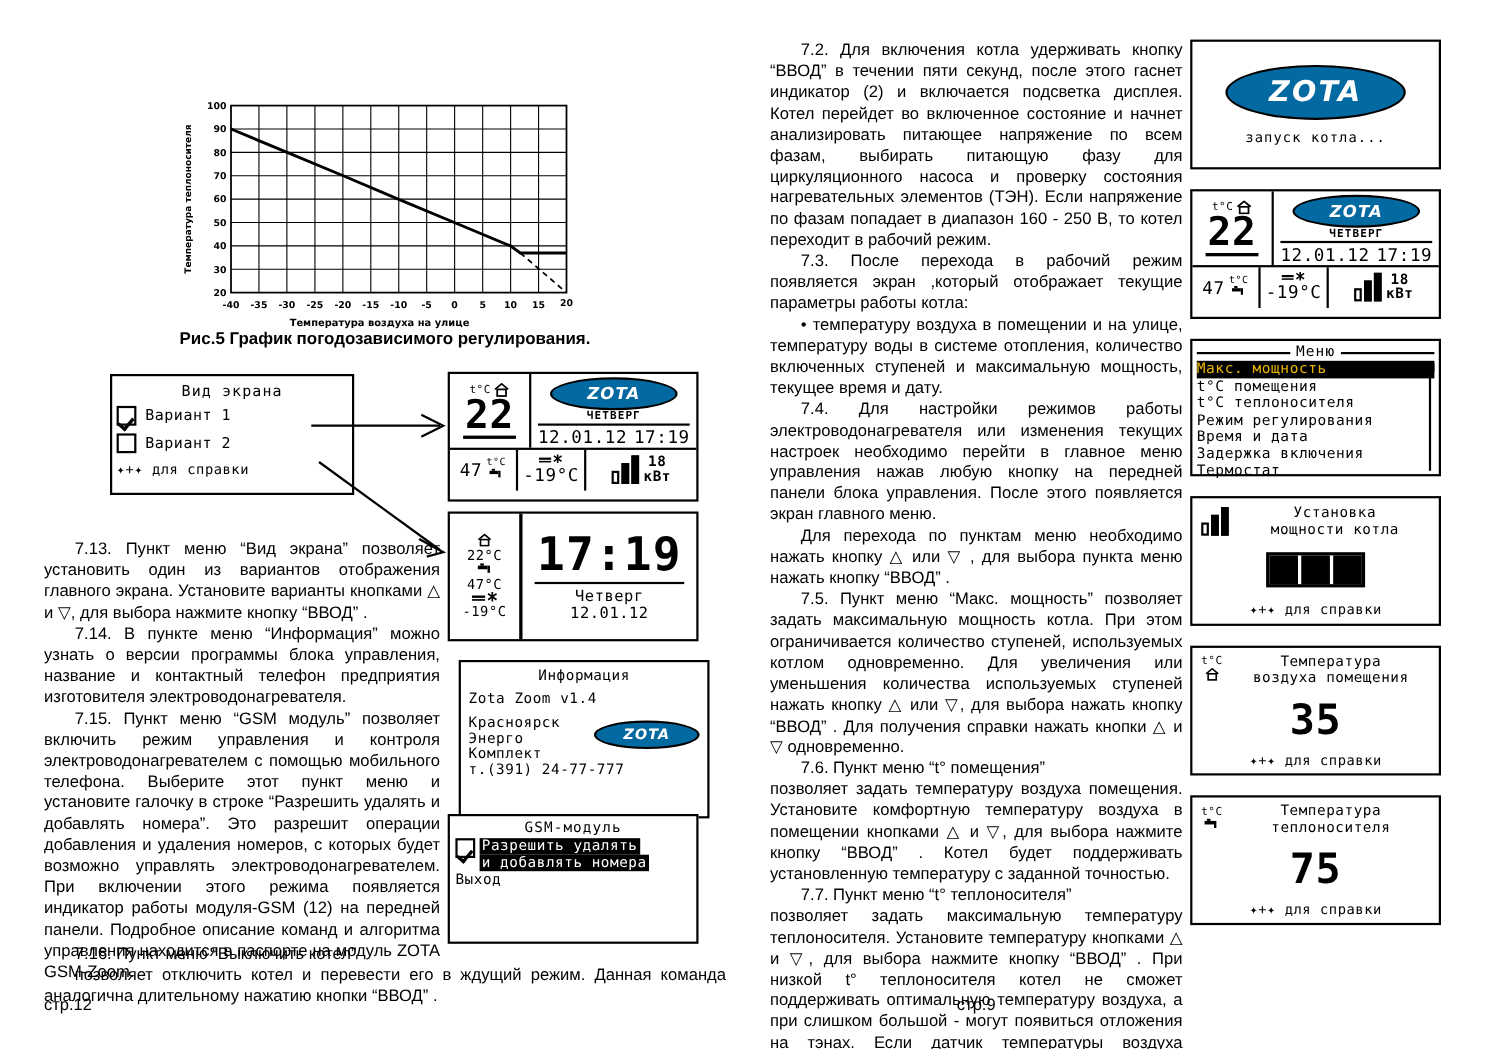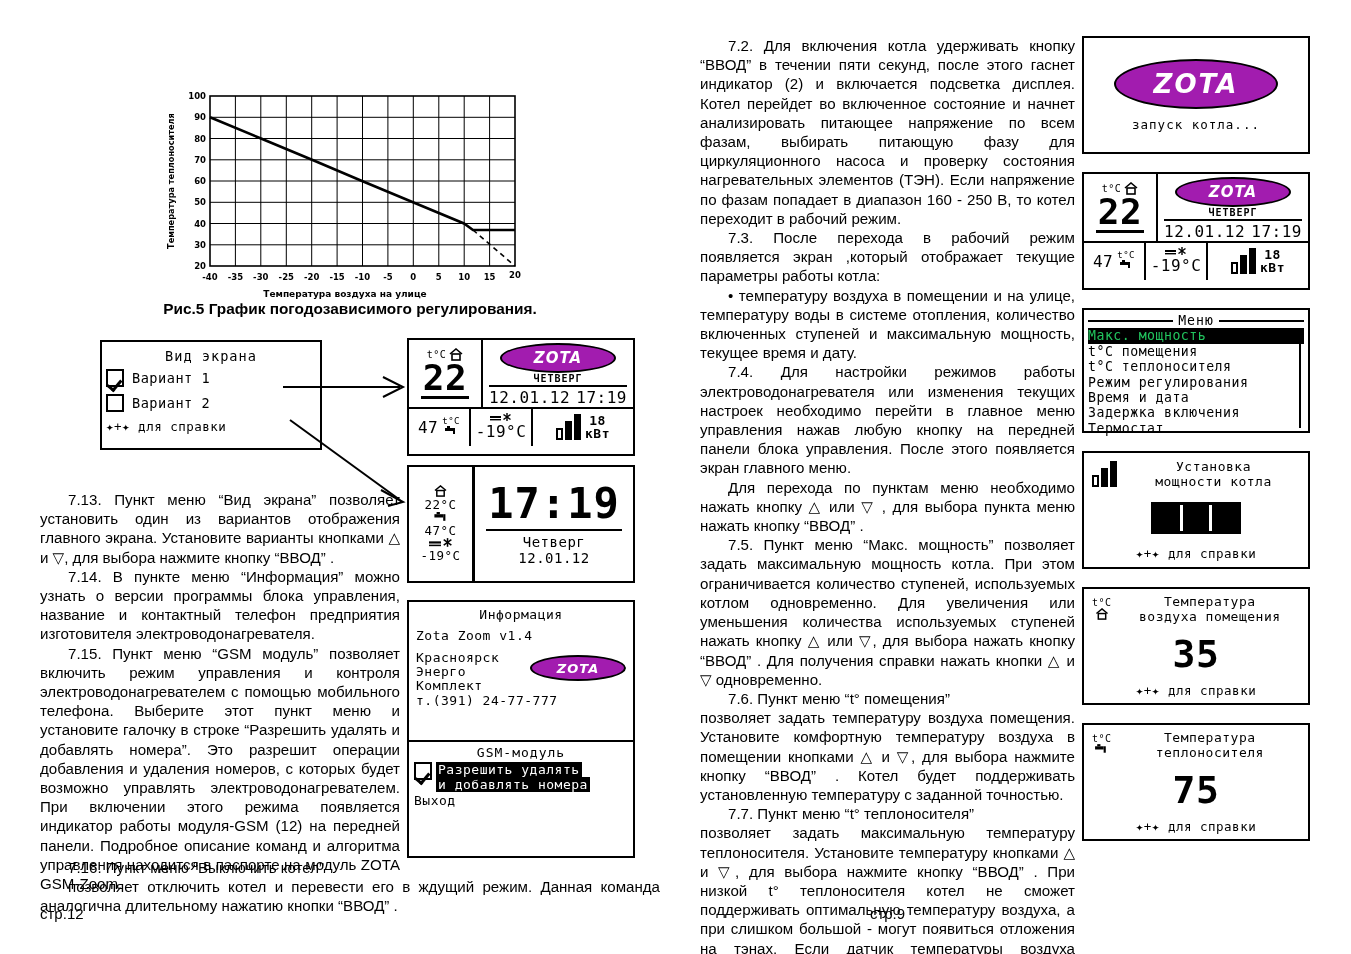--- a/index.html
+++ b/index.html
@@ -42,21 +42,21 @@
     position:relative;box-sizing:border-box;
   }
   .lcd-txt{font-family:"DejaVu Sans Mono", monospace;letter-spacing:.5px;}
 
   
   .scr{width:228px;height:118px;margin-bottom:18px;}
 
   
   .splash{display:flex;flex-direction:column;align-items:center;justify-content:center;gap:8px;height:100%;}
   .zlogo{
-    background:#a21caf;color:#fff;border-radius:50%;
+    background:#0369a1;color:#fff;border-radius:50%;
     display:flex;align-items:center;justify-content:center;
     font-family:"DejaVu Sans", sans-serif;font-weight:bold;font-style:italic;
     letter-spacing:2px;border:2px solid #000;
   }
   .zlogo.big{width:160px;height:46px;font-size:26px;}
   .zlogo.mid{width:112px;height:26px;font-size:15px;letter-spacing:1px;}
   .zlogo.sm{width:92px;height:22px;font-size:13px;letter-spacing:1px;}
   .splash-cap{font-size:12.5px;letter-spacing:1px;}
 
   
@@ -99,21 +99,21 @@
     content:"";position:absolute;left:2px;top:6px;width:6px;height:11px;
     border-right:3px solid #000;border-bottom:3px solid #000;transform:rotate(40deg);
   }
   .inv{background:#000;color:#fff;padding:0 2px;line-height:14px;}
 
   
   .menu{height:100%;padding:3px 4px;box-sizing:border-box;font-size:13.2px;line-height:15.4px;position:relative;}
   .menu-t{text-align:center;letter-spacing:1px;display:flex;align-items:center;gap:5px;}
   .menu-t .ln{flex:1;border-top:2px solid #000;}
   .menu-item{white-space:nowrap;}
-  .menu-item.sel{background:#000;color:#22c55e;}
+  .menu-item.sel{background:#000;color:#eab308;}
   .sbar{position:absolute;right:3px;top:20px;bottom:3px;width:4px;border-left:2px solid #000;}
   .sbar::before{content:"";position:absolute;left:-3px;top:0;width:6px;height:8px;background:#000;}
 
   
   .pw{height:100%;display:flex;flex-direction:column;align-items:center;justify-content:space-between;padding:6px 8px;box-sizing:border-box;}
   .pw-head{display:flex;align-items:center;gap:10px;width:100%;}
   .pw-title{flex:1;text-align:center;font-size:13px;line-height:15px;}
   .bars{display:flex;align-items:flex-end;gap:2px;height:26px;}
   .bars i{display:block;width:7px;background:#fff;border:2px solid #000;box-sizing:border-box;}
   .bars i:nth-child(1){height:12px;}
@@ -135,21 +135,21 @@
   .diag{position:absolute;left:100px;top:340px;width:545px;height:260px;}
   .vid{position:absolute;left:0;top:0;width:222px;height:110px;}
   .vid-in{height:100%;padding:6px 4px;box-sizing:border-box;font-size:13.6px;border-radius:28px;}
   .vid-t{text-align:center;letter-spacing:1px;margin-bottom:5px;}
   .vid-row{display:flex;align-items:center;gap:8px;margin-bottom:7px;}
   .vid-hint{font-size:12.5px;letter-spacing:.5px;}
   .scr-a{position:absolute;left:307px;top:-2px;width:228px;height:118px;}
   .scr-b{position:absolute;left:307px;top:125px;width:228px;height:118px;}
   .arrows{position:absolute;left:0;top:0;width:545px;height:260px;pointer-events:none;}
 
-  .inf-box{position:absolute;left:407px;top:600px;width:228px;height:144px;}
+  .inf-box{position:absolute;left:417px;top:600px;width:228px;height:144px;}
   .gsm-box{position:absolute;left:407px;top:740px;width:228px;height:118px;}
 
   .pagenum{position:absolute;font-size:15px;}
   .pg-left{left:40px;top:905px;width:620px;text-align:left;}
   .pg-right{left:700px;top:905px;width:375px;text-align:center;}
 </style>
 </head>
 <body>
 
 <div class="page">

